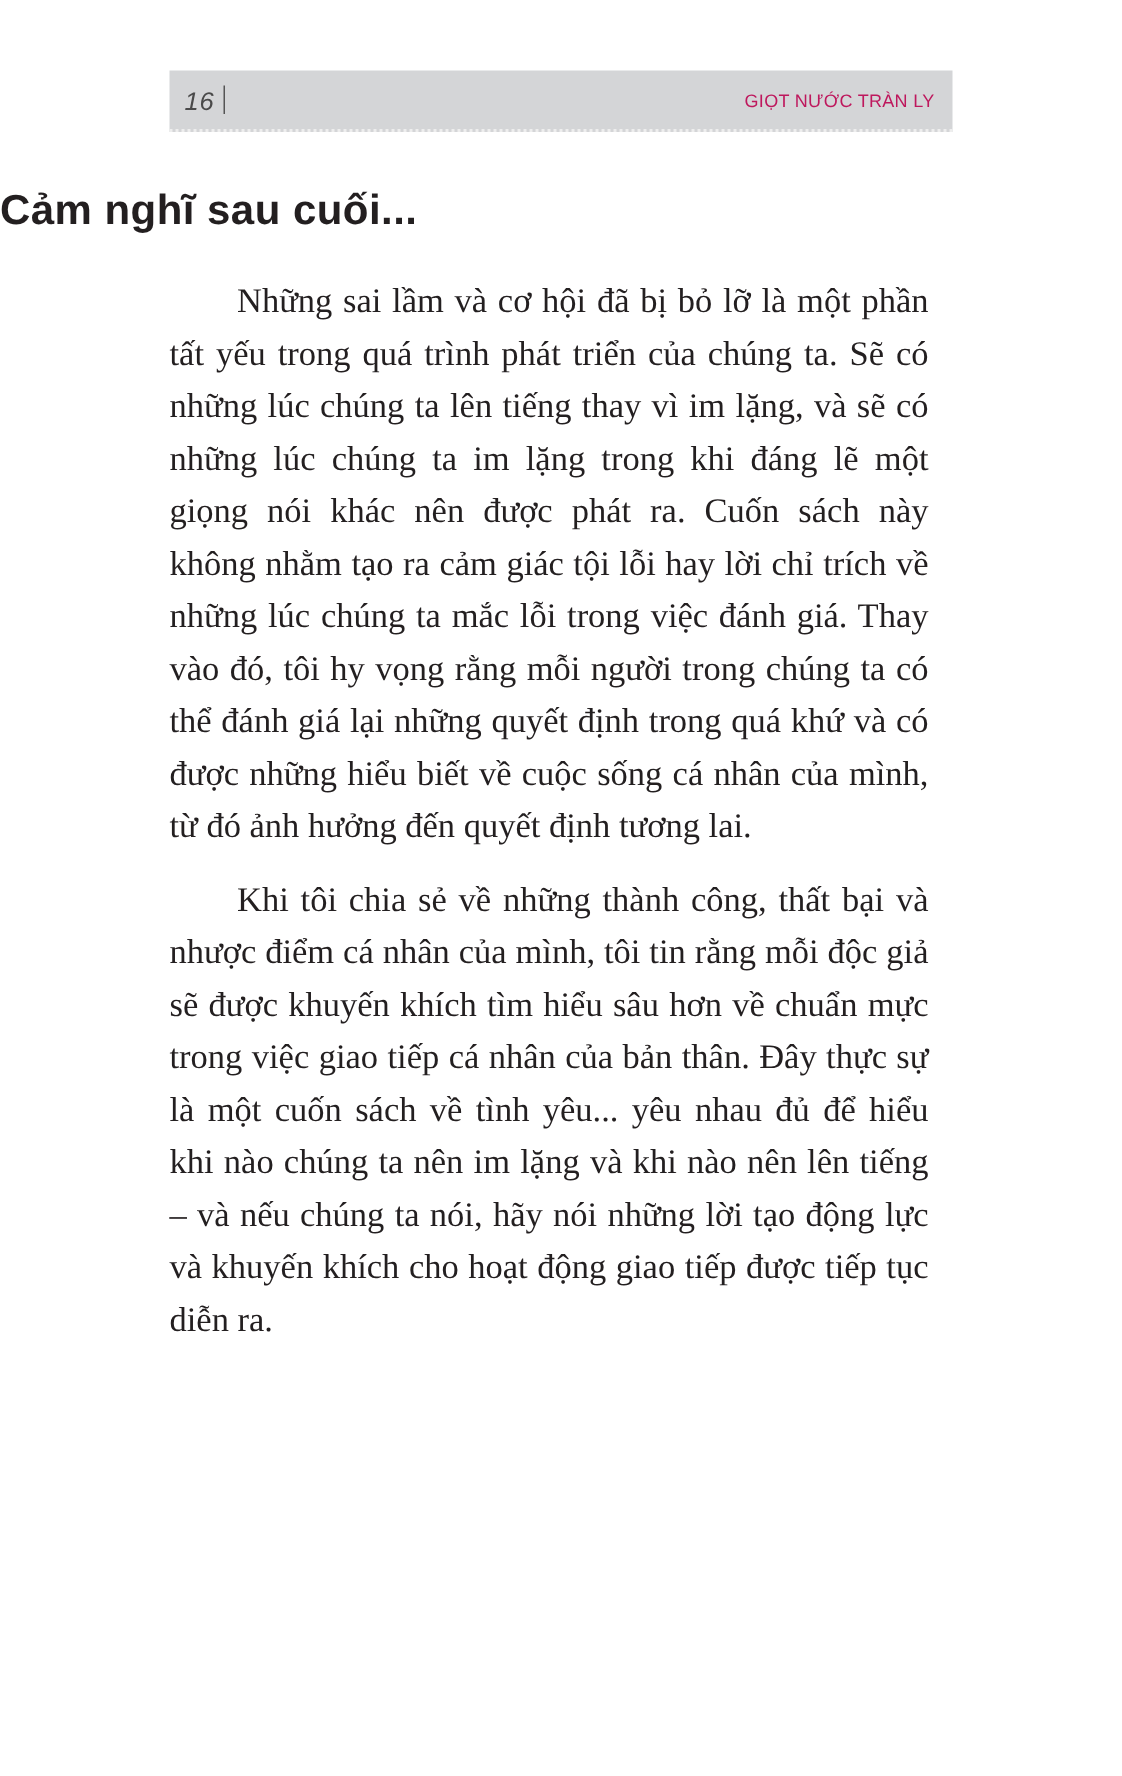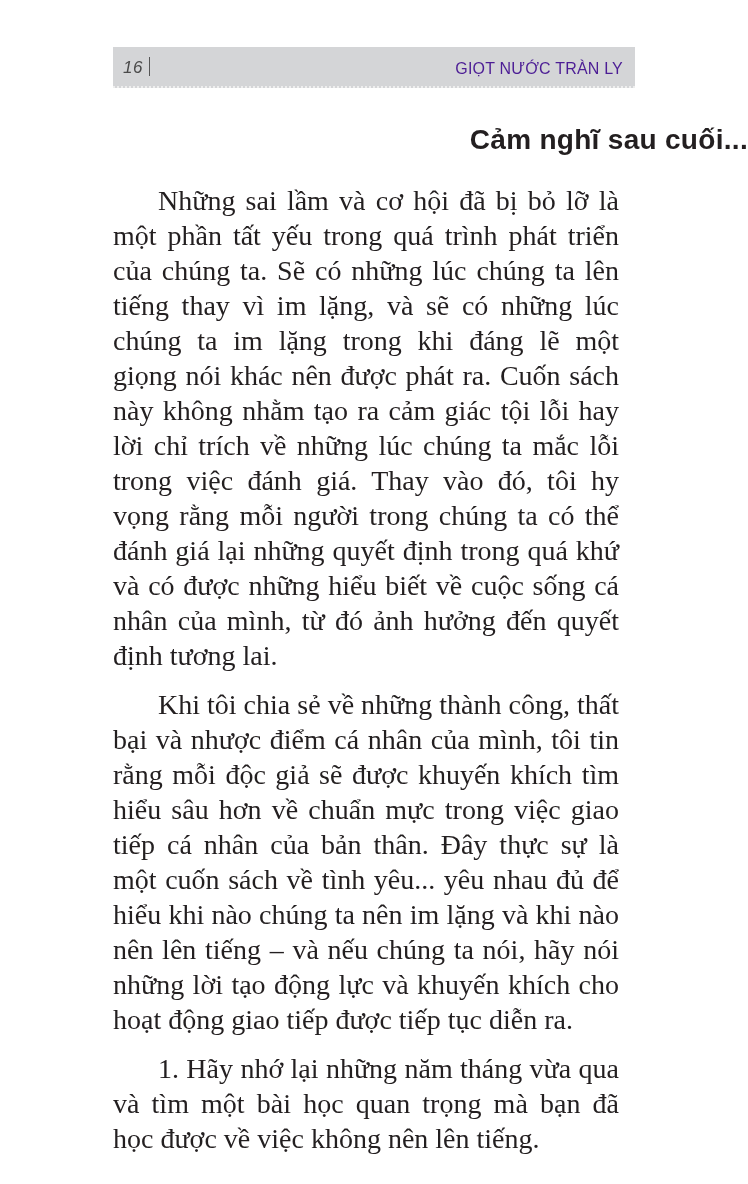--- a/index.html
+++ b/index.html
@@ -41,60 +41,59 @@
       top: 10px;
       width: 1px;
       height: 19px;
       background: #555555;
     }
     .book-title {
       position: absolute;
       right: 12px;
       top: 13px;
       font-family: "Liberation Sans", sans-serif;
-      font-size: 16px;
-      color: #4c1d95;
+      font-size: 12px;
+      color: #be185d;
       letter-spacing: 0.2px;
     }
     .chapter-title {
       position: absolute;
       left: 0;
       top: 124px;
       width: 748px;
-      text-align: right;
+      text-align: left;
       font-family: "Liberation Sans", sans-serif;
       font-weight: bold;
       font-size: 28px;
       color: #231f20;
       letter-spacing: 0.3px;
     }
     .body-text {
       position: absolute;
       left: 113px;
       top: 183px;
       width: 522px;
     }
     .para {
       margin: 0 16px 14px 0;
       font-family: "Liberation Serif", "DejaVu Serif", serif;
-      font-size: 28px;
+      font-size: 23px;
       line-height: 35px;
       text-align: justify;
       text-indent: 45px;
       color: #231f20;
     }
   </style>
 </head>
 <body>
 
 <div class="running-header">
   <span class="page-number">16</span>
   <span class="header-sep"></span>
   <span class="book-title">GIỌT NƯỚC TRÀN LY</span>
 </div>
 
 <h1 class="chapter-title" style="margin:0;">Cảm nghĩ sau cuối...</h1>
 
 <div class="body-text">
   <p class="para">Những sai lầm và cơ hội đã bị bỏ lỡ là một phần tất yếu trong quá trình phát triển của chúng ta. Sẽ có những lúc chúng ta lên tiếng thay vì im lặng, và sẽ có những lúc chúng ta im lặng trong khi đáng lẽ một giọng nói khác nên được phát ra. Cuốn sách này không nhằm tạo ra cảm giác tội lỗi hay lời chỉ trích về những lúc chúng ta mắc lỗi trong việc đánh giá. Thay vào đó, tôi hy vọng rằng mỗi người trong chúng ta có thể đánh giá lại những quyết định trong quá khứ và có được những hiểu biết về cuộc sống cá nhân của mình, từ đó ảnh hưởng đến quyết định tương lai.</p>
   <p class="para">Khi tôi chia sẻ về những thành công, thất bại và nhược điểm cá nhân của mình, tôi tin rằng mỗi độc giả sẽ được khuyến khích tìm hiểu sâu hơn về chuẩn mực trong việc giao tiếp cá nhân của bản thân. Đây thực sự là một cuốn sách về tình yêu... yêu nhau đủ để hiểu khi nào chúng ta nên im lặng và khi nào nên lên tiếng – và nếu chúng ta nói, hãy nói những lời tạo động lực và khuyến khích cho hoạt động giao tiếp được tiếp tục diễn ra.</p>
-  <p class="para">1. Hãy nhớ lại những năm tháng vừa qua và tìm một bài học quan trọng mà bạn đã học được về việc không nên lên tiếng.</p>
 </div>
 
 </body></html>

